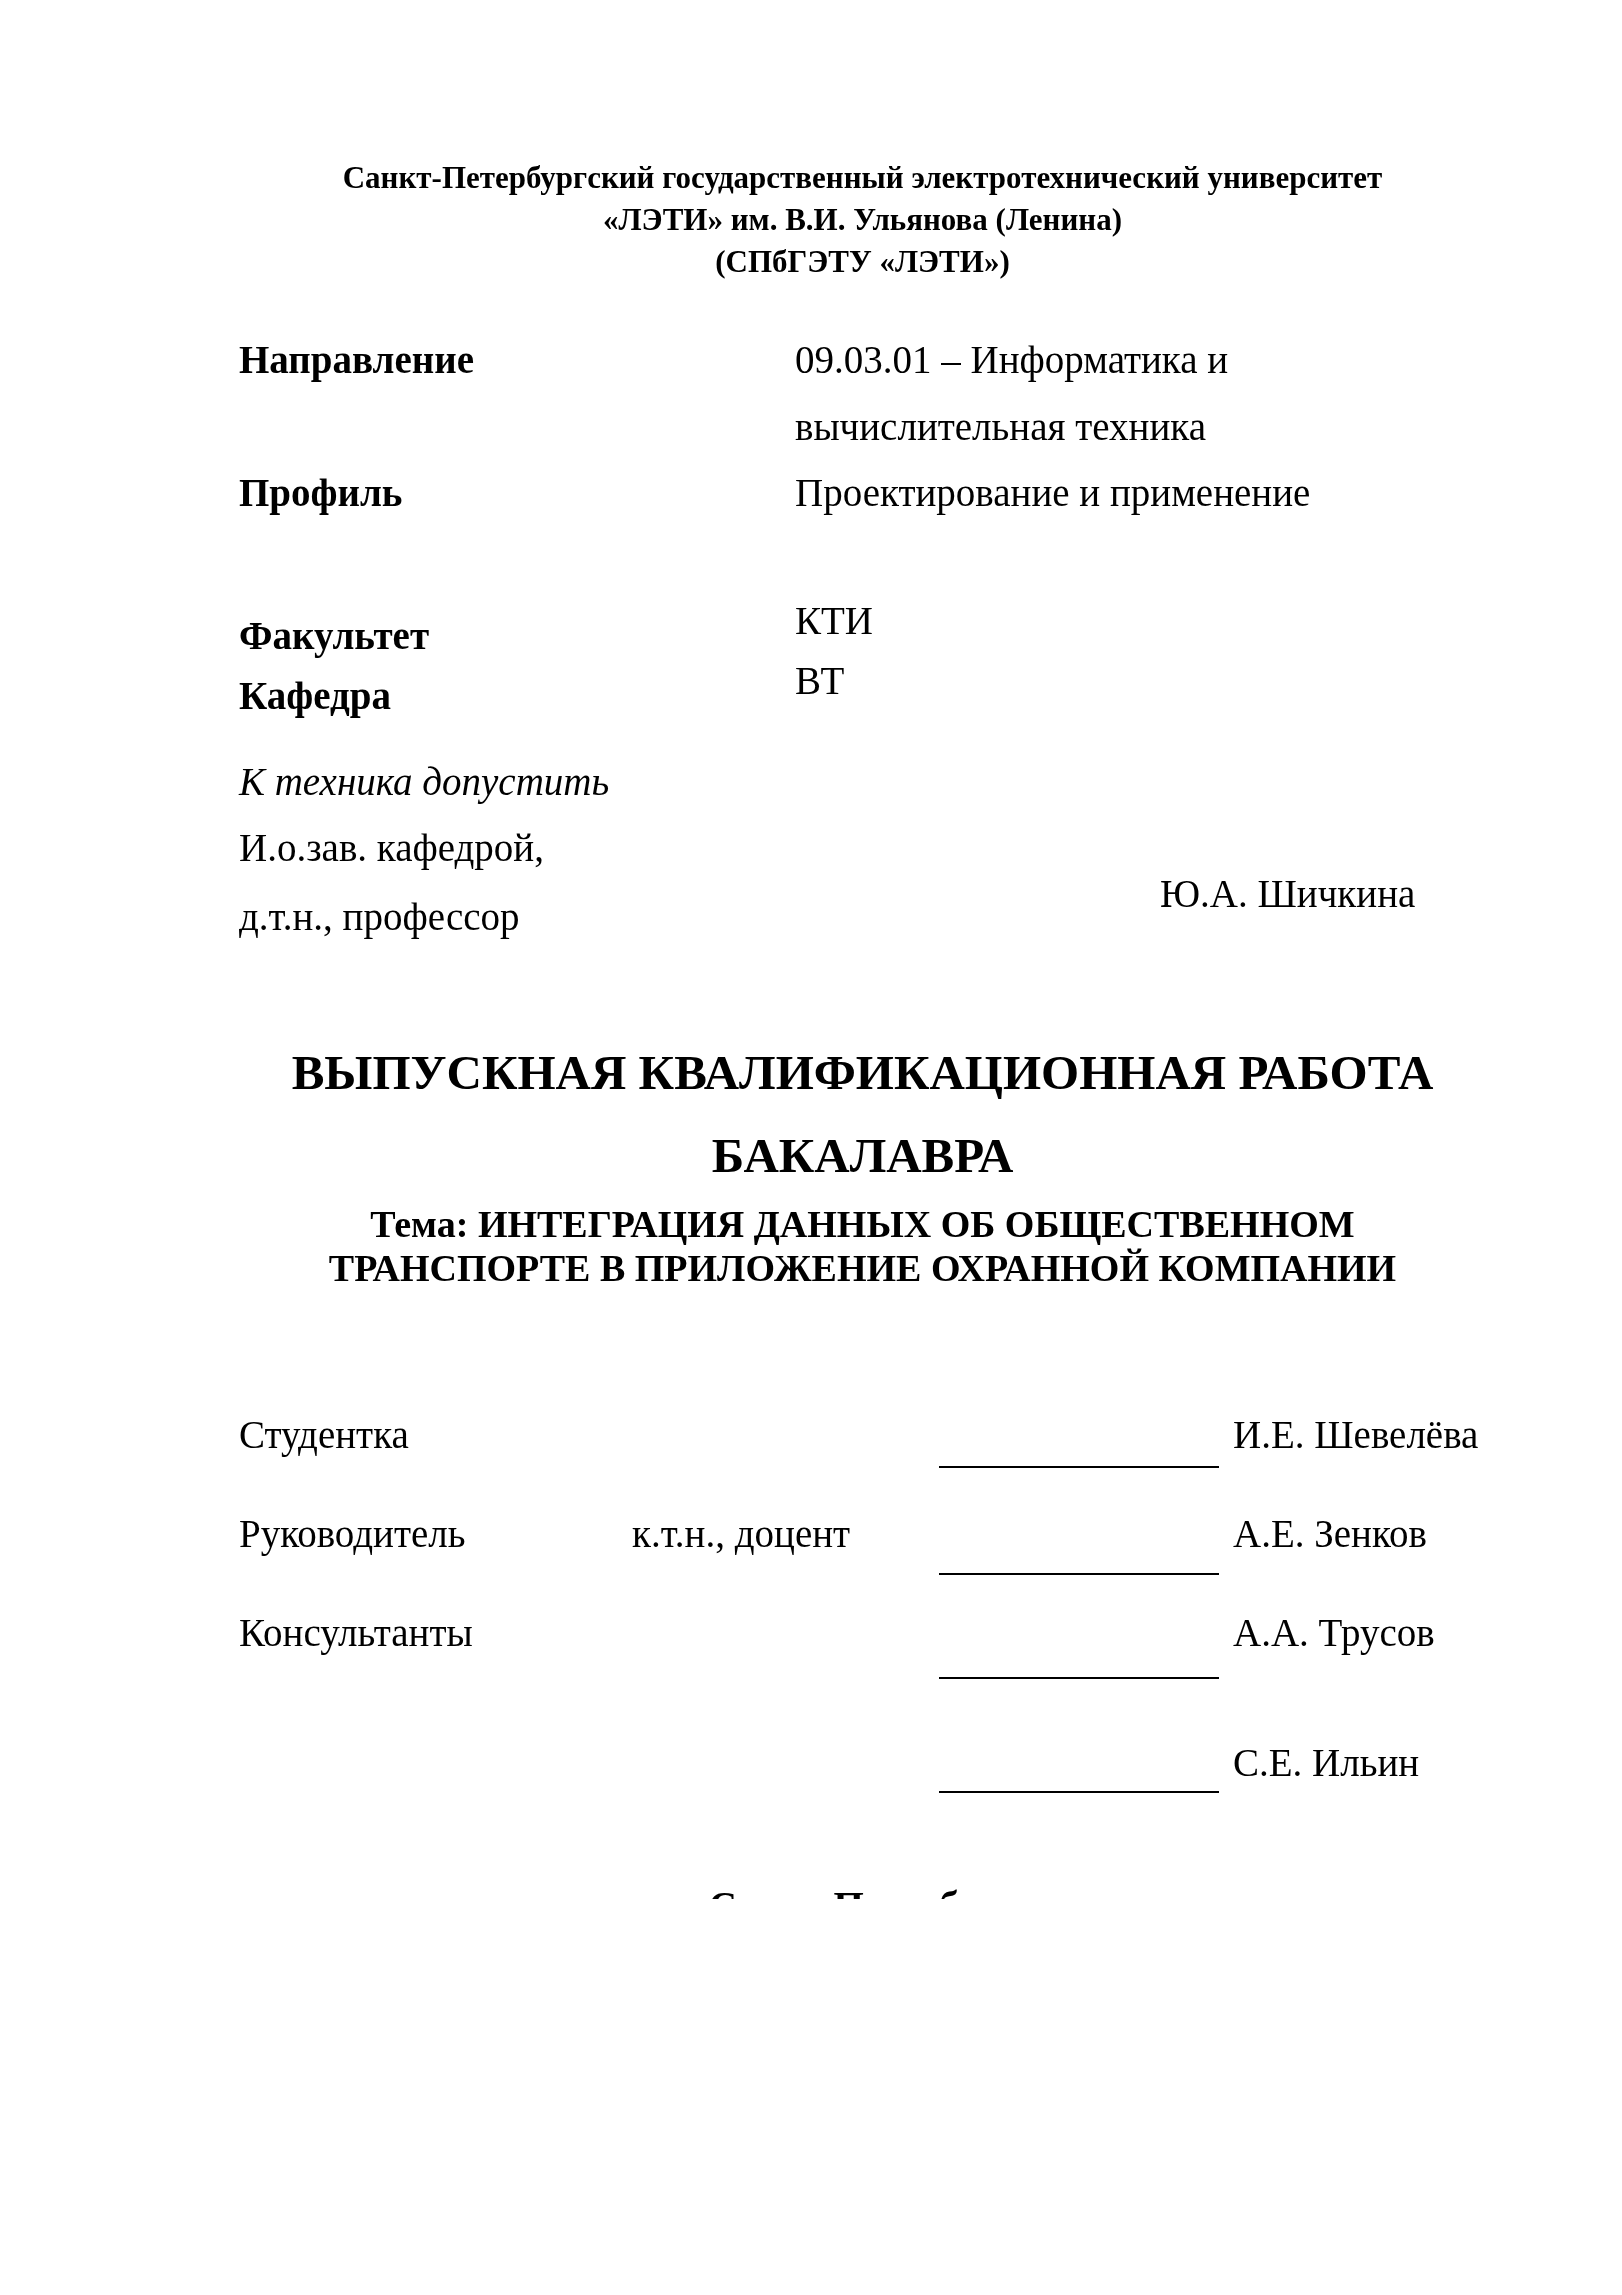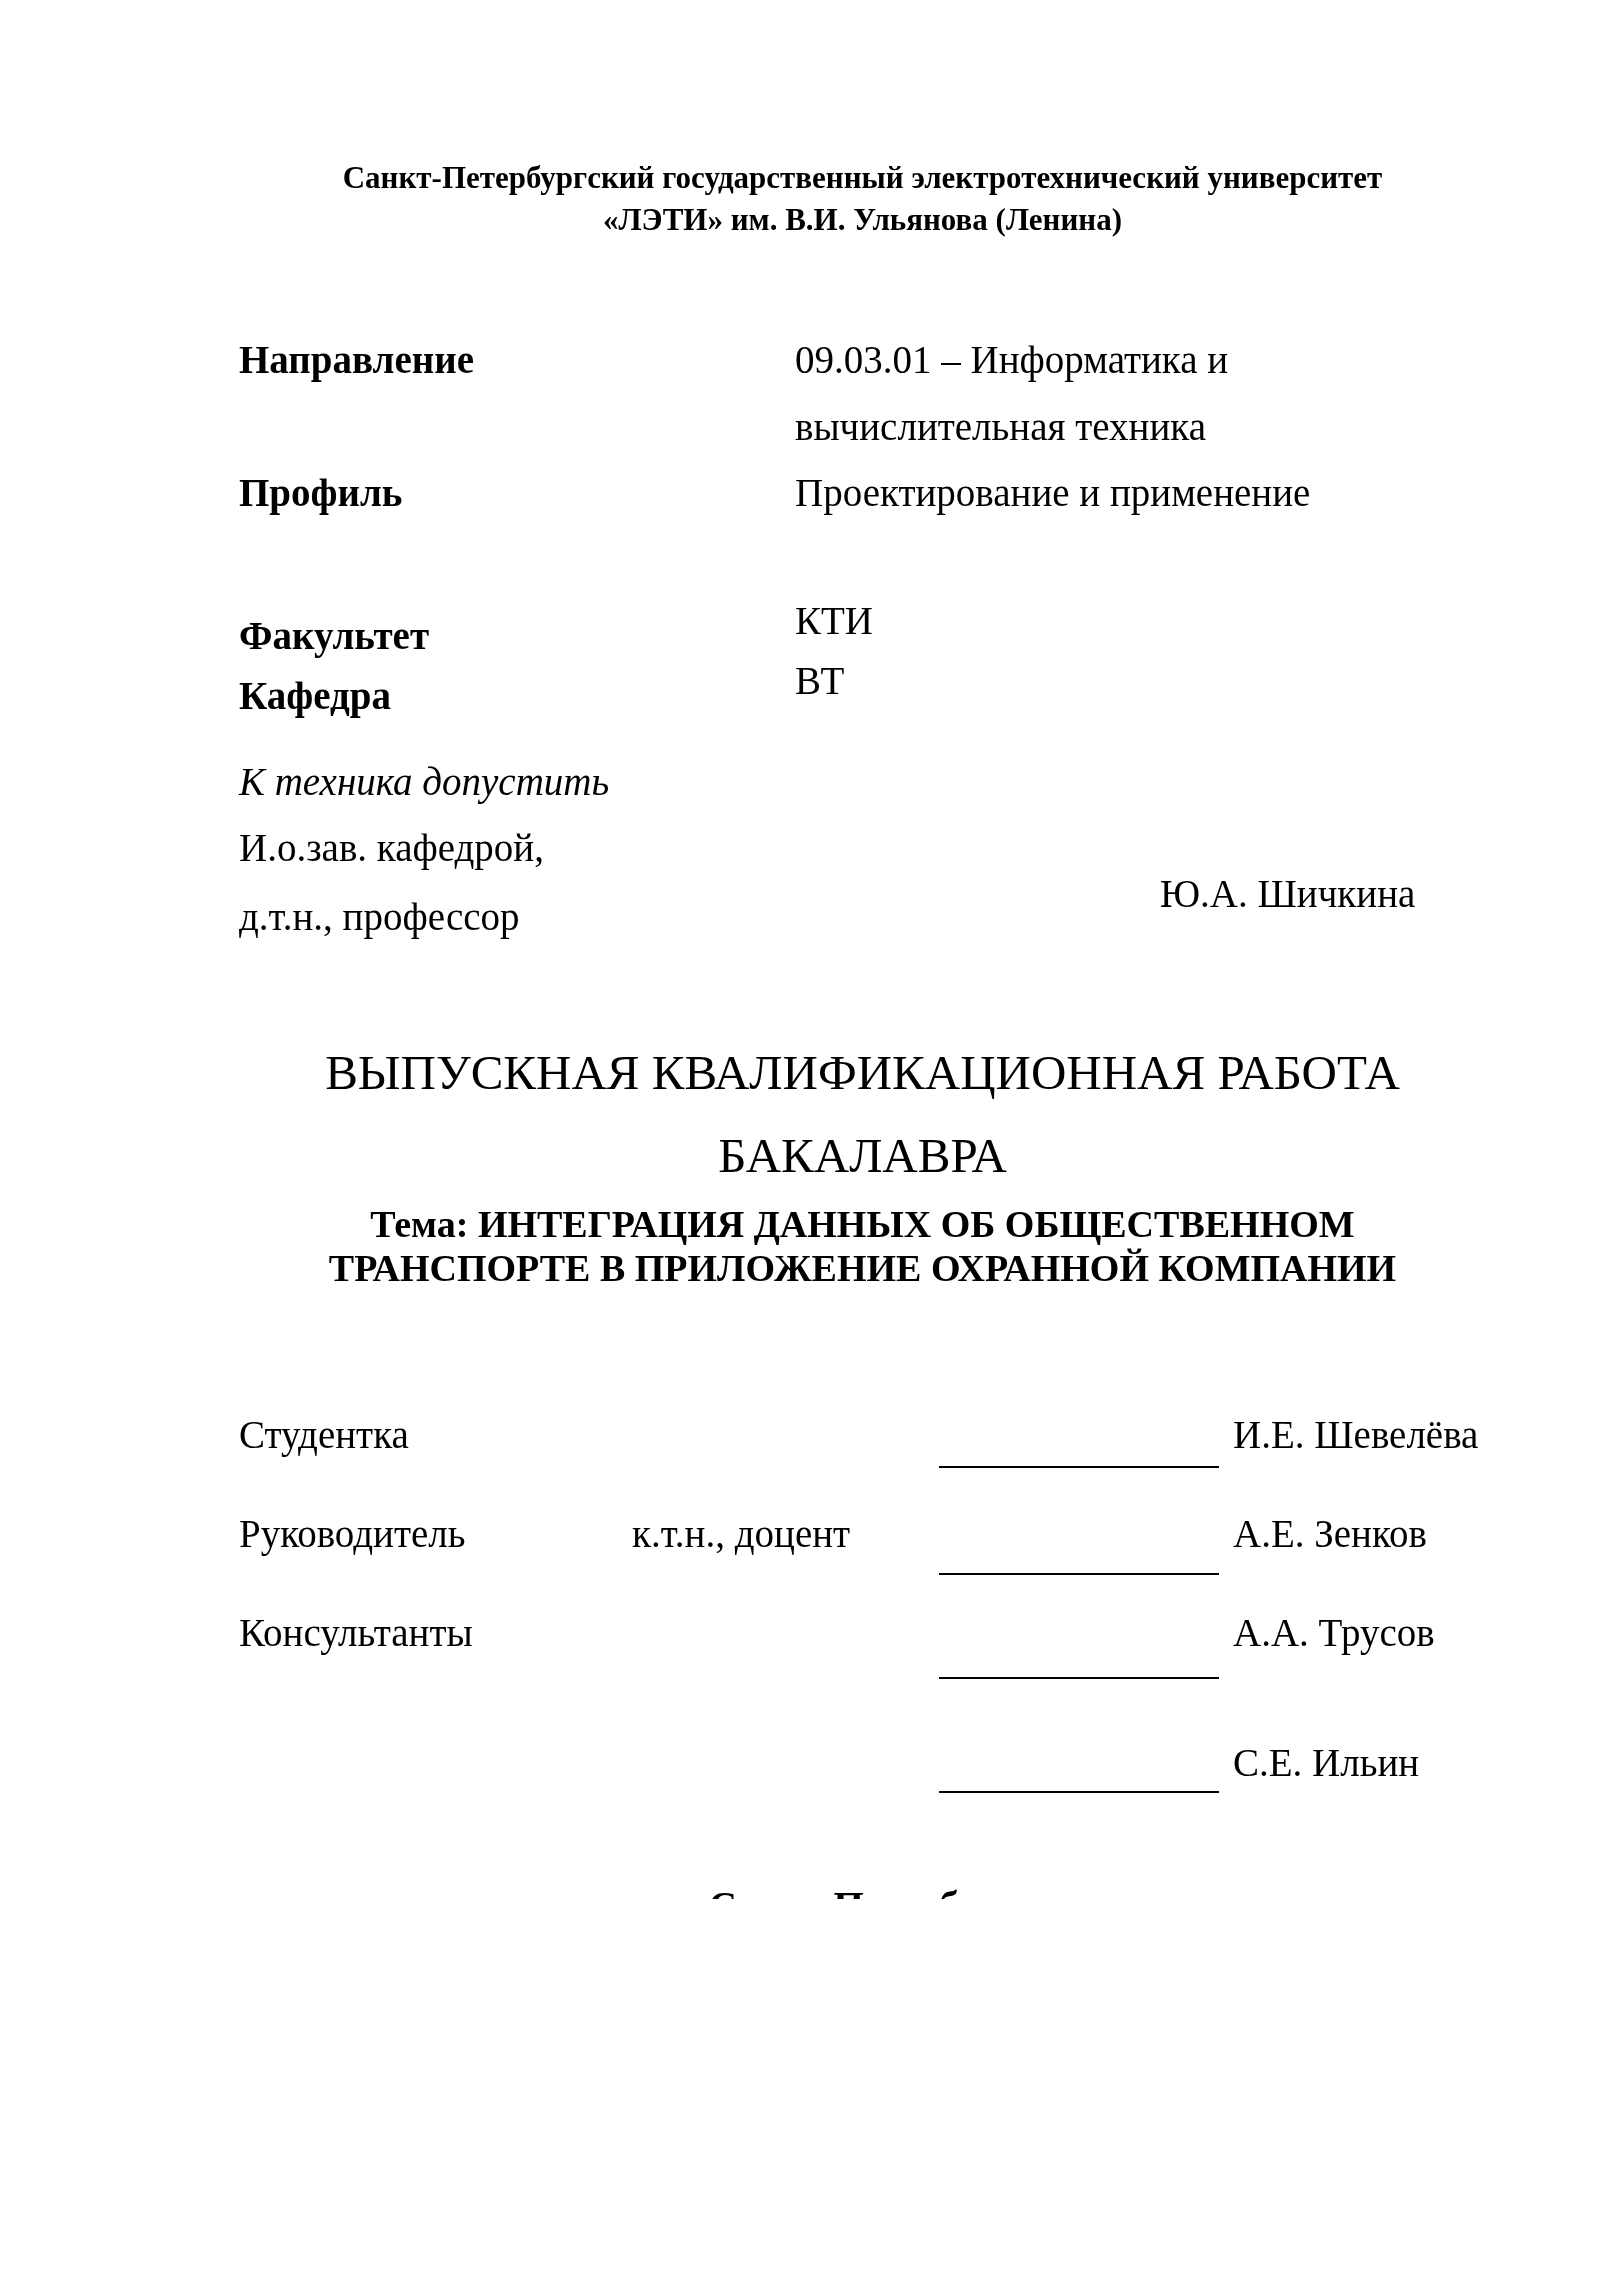--- a/index.html
+++ b/index.html
@@ -26,39 +26,40 @@
     font-weight: bold;
     line-height: 42px;
   }
   .body-txt { font-size: 39px; }
   .bold { font-weight: bold; }
   .italic { font-style: italic; }
   .label-col { left: 239px; }
   .value-col { left: 795px; }
   .qual-col { left: 632px; }
   .name-col { left: 1233px; }
-  .thesis-title { font-size: 49px; font-weight: normal; line-height: 1.0; }
+  .thesis-title { font-size: 49px; font-weight: bold; line-height: 1.0; }
   .topic-line { font-size: 38px; font-weight: bold; line-height: 1.0; }
   .sig-line {
     position: absolute;
     left: 939px;
     width: 280px;
     height: 2.4px;
     background: #000000;
   }
   .footer-txt { font-size: 39px; line-height: 1.0; }
 </style>
 </head>
 <body>
 
 <div class="page">
 
   <div class="center-block hdr">
     <div>Санкт-Петербургский государственный электротехнический университет</div>
     <div>«ЛЭТИ» им. В.И. Ульянова (Ленина)</div>
+    <div>(СПбГЭТУ «ЛЭТИ»)</div>
   </div>
 
   <div class="abs body-txt bold label-col" style="top:340px">Направление</div>
   <div class="abs body-txt value-col" style="top:340px">09.03.01 – Информатика и</div>
   <div class="abs body-txt value-col" style="top:407px">вычислительная техника</div>
 
   <div class="abs body-txt bold label-col" style="top:473px">Профиль</div>
   <div class="abs body-txt value-col" style="top:473px">Проектирование и применение</div>
 
   <div class="abs body-txt bold label-col" style="top:616px">Факультет</div>

